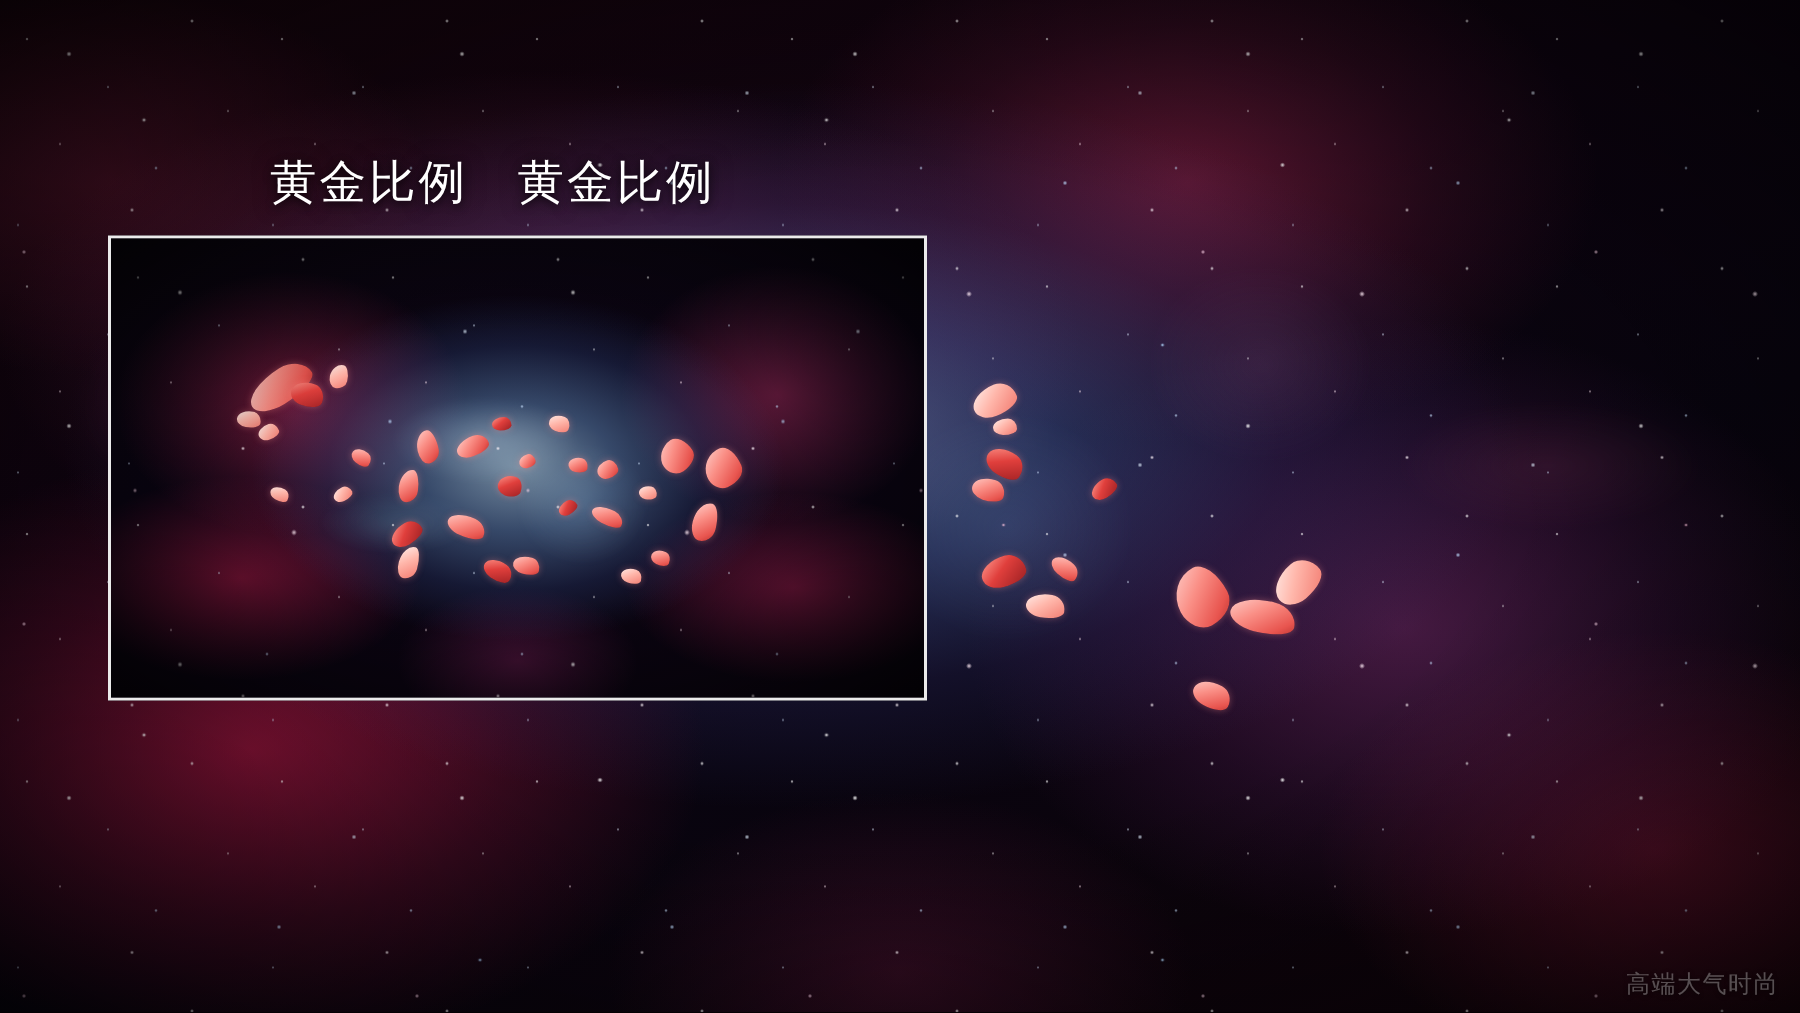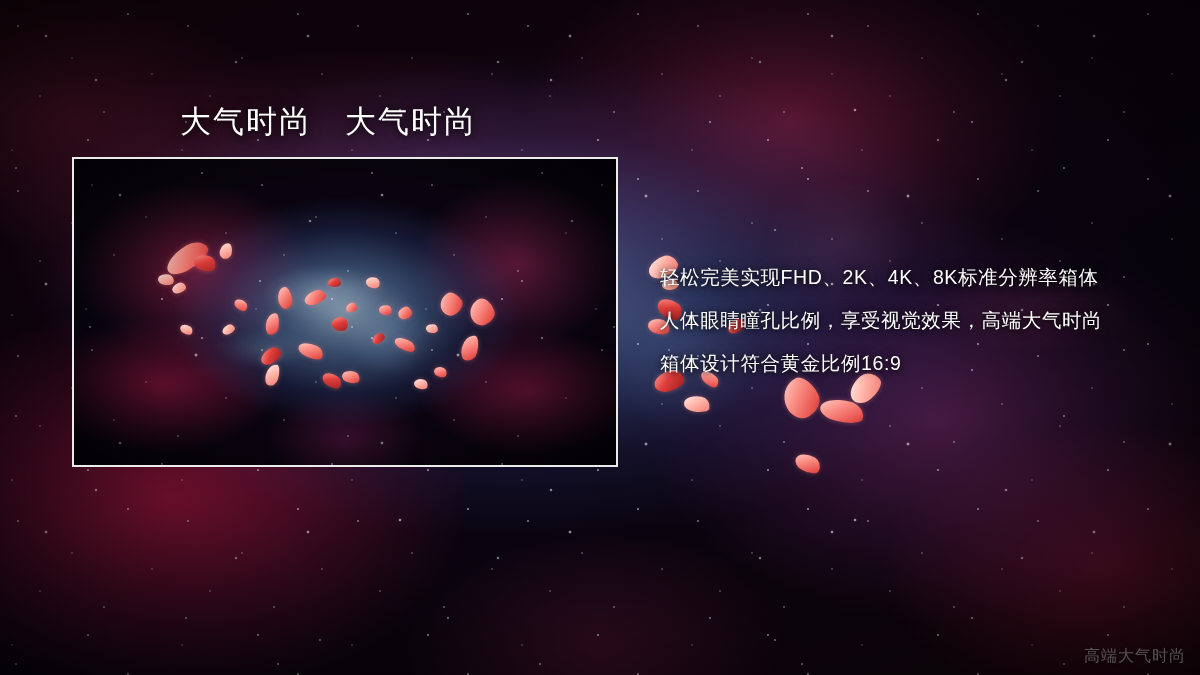--- a/index.html
+++ b/index.html
@@ -272,23 +272,18 @@
         <div class="petal pale" style="left: 352px; top: 165px; width: 12px; height: 9px; transform: rotate(10deg);"></div>
         <div class="petal" style="left: 366px; top: 134px; width: 22px; height: 22px; transform: rotate(-34deg);"></div>
         <div class="petal" style="left: 360px; top: 208px; width: 13px; height: 10px; transform: rotate(26deg);"></div>
         <div class="petal" style="left: 388px; top: 176px; width: 16px; height: 26px; transform: rotate(14deg);"></div>
         <div class="petal" style="left: 396px; top: 140px; width: 24px; height: 26px; transform: rotate(-22deg);"></div>
         <div class="petal pale" style="left: 340px; top: 220px; width: 14px; height: 10px; transform: rotate(18deg);"></div>
       </div>
     <div class="frame-vignette"></div>
   </div>
 
-  <div id="title">大气时尚　大气时尚</div>
-
-  <div id="body-copy">
-    <div class="copy-line">轻松完美实现FHD、2K、4K、8K标准分辨率箱体</div>
-    <div class="copy-line">人体眼睛瞳孔比例，享受视觉效果，高端大气时尚</div>
-    <div class="copy-line">箱体设计符合黄金比例16:9</div>
-  </div>
+  <div id="title">黄金比例　黄金比例</div>
+
 
   <div id="watermark">高端大气时尚</div>
 
 </div>
 
 </body></html>

